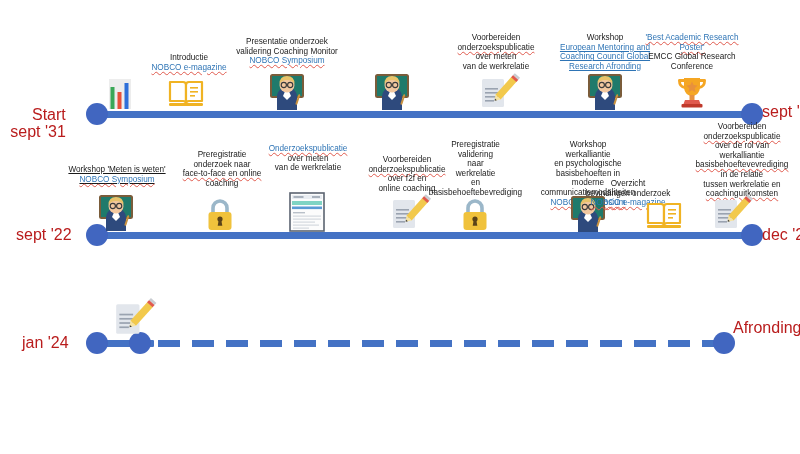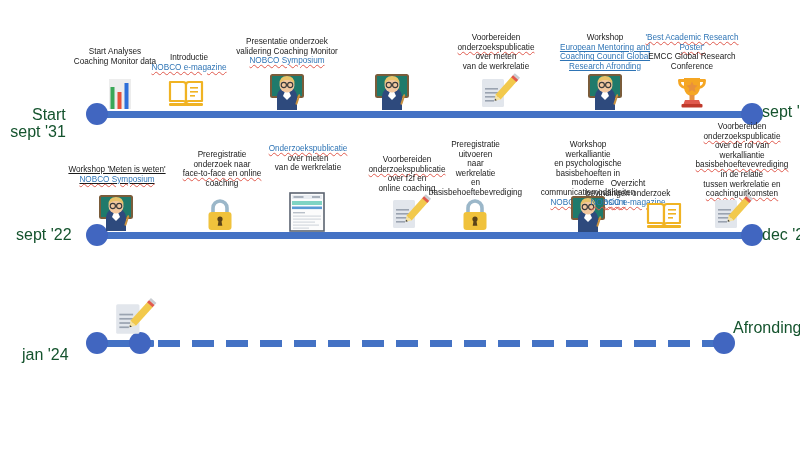--- a/index.html
+++ b/index.html
@@ -19,21 +19,21 @@
     position:absolute;height:7px;
     background:repeating-linear-gradient(to right,#4472C4 0 22px,rgba(0,0,0,0) 22px 34px);
   }
   .node{
     position:absolute;width:22px;height:22px;border-radius:50%;
     background:#4166C0;
   }
 
   
   .endcap{
-    position:absolute;color:#14532d;font-size:15.5px;line-height:17px;
+    position:absolute;color:#b91c1c;font-size:15.5px;line-height:17px;
     white-space:nowrap;
   }
   .endcap.big{font-size:16px;}
 
   
   .ms{
     position:absolute;
     text-align:center;
     font-size:8.2px;
     line-height:9.6px;
@@ -65,24 +65,20 @@
   <div class="node" style="left:741px;top:103px;"></div>
 
   <div class="endcap big" style="left:32px;top:106px;text-align:right;">
     <span class="ln">Start</span>
     <span class="ln" style="display:block;margin-left:-32px;">sept '31</span>
   </div>
   <div class="endcap big" style="left:762px;top:103px;">
     <span>sept '22</span>
   </div>
 
-  <div class="ms" style="left:55px;top:47px;width:120px;">
-    <span class="ln">Start Analyses</span>
-    <span class="ln">Coaching Monitor data</span>
-  </div>
   <div class="ico" style="left:102px;top:78px;">
     <svg width="36" height="34" viewBox="0 0 36 34">
       <rect x="7" y="1" width="22" height="30" fill="#EDEDED"></rect>
       <rect x="8.5" y="9" width="4" height="22" fill="#3AA757"></rect>
       <rect x="15.5" y="14" width="4" height="17" fill="#E8503A"></rect>
       <rect x="22.5" y="5" width="4" height="26" fill="#2E6FD9"></rect>
     </svg>
   </div>
 
   <div class="ms" style="left:143px;top:53px;width:92px;">
@@ -278,21 +274,21 @@
         <rect x="19" y="-4.5" width="7" height="3" fill="#E05A4E"></rect>
         <rect x="19" y="-7" width="7" height="2.6" fill="#C9CCD1"></rect>
         <path d="M19 22 l3.5 5 3.5-5z" fill="#F7E3A1"></path>
         <path d="M21.2 25.2 l1.3 1.8 1.3-1.8z" fill="#3a3a3a"></path>
       </g>
     </svg>
   </div>
 
   <div class="ms" style="left:413px;top:140px;width:125px;">
     <span class="ln">Preregistratie</span>
-    <span class="ln">uitvoeren</span>
+    <span class="ln">validering</span>
     <span class="ln">naar</span>
     <span class="ln">werkrelatie</span>
     <span class="ln">en</span>
     <span class="ln">basisbehoeftebevrediging</span>
   </div>
   <div class="ico" style="left:459px;top:196px;">
     <svg width="32" height="36" viewBox="0 0 32 36">
       <path d="M9 17 v-5 a7 7 0 0 1 14 0 v5" fill="none" stroke="#9BB7C9" stroke-width="3.6"></path>
       <rect x="4.5" y="16" width="23" height="18" rx="3" fill="#F0C23C"></rect>
       <circle cx="16" cy="23" r="2.6" fill="#5A4319"></circle>
@@ -365,21 +361,21 @@
       </g>
     </svg>
   </div>
 
   <div class="rail" style="left:92px;top:340px;width:62px;"></div>
   <div class="rail-dashed" style="left:158px;top:340px;width:560px;"></div>
   <div class="node" style="left:86px;top:332px;"></div>
   <div class="node" style="left:129px;top:332px;"></div>
   <div class="node" style="left:713px;top:332px;"></div>
 
-  <div class="endcap big" style="left:22px;top:346px;">
+  <div class="endcap big" style="left:22px;top:334px;">
     <span>jan '24</span>
   </div>
   <div class="endcap big" style="left:733px;top:319px;">
     <span class="ln">Afronding</span>
     
   </div>
 
   <div class="ico" style="left:113px;top:299px;">
     <svg width="36" height="40" viewBox="0 0 34 34">
       <rect x="3" y="3" width="22" height="28" rx="1.5" fill="#E2E6EC"></rect>

